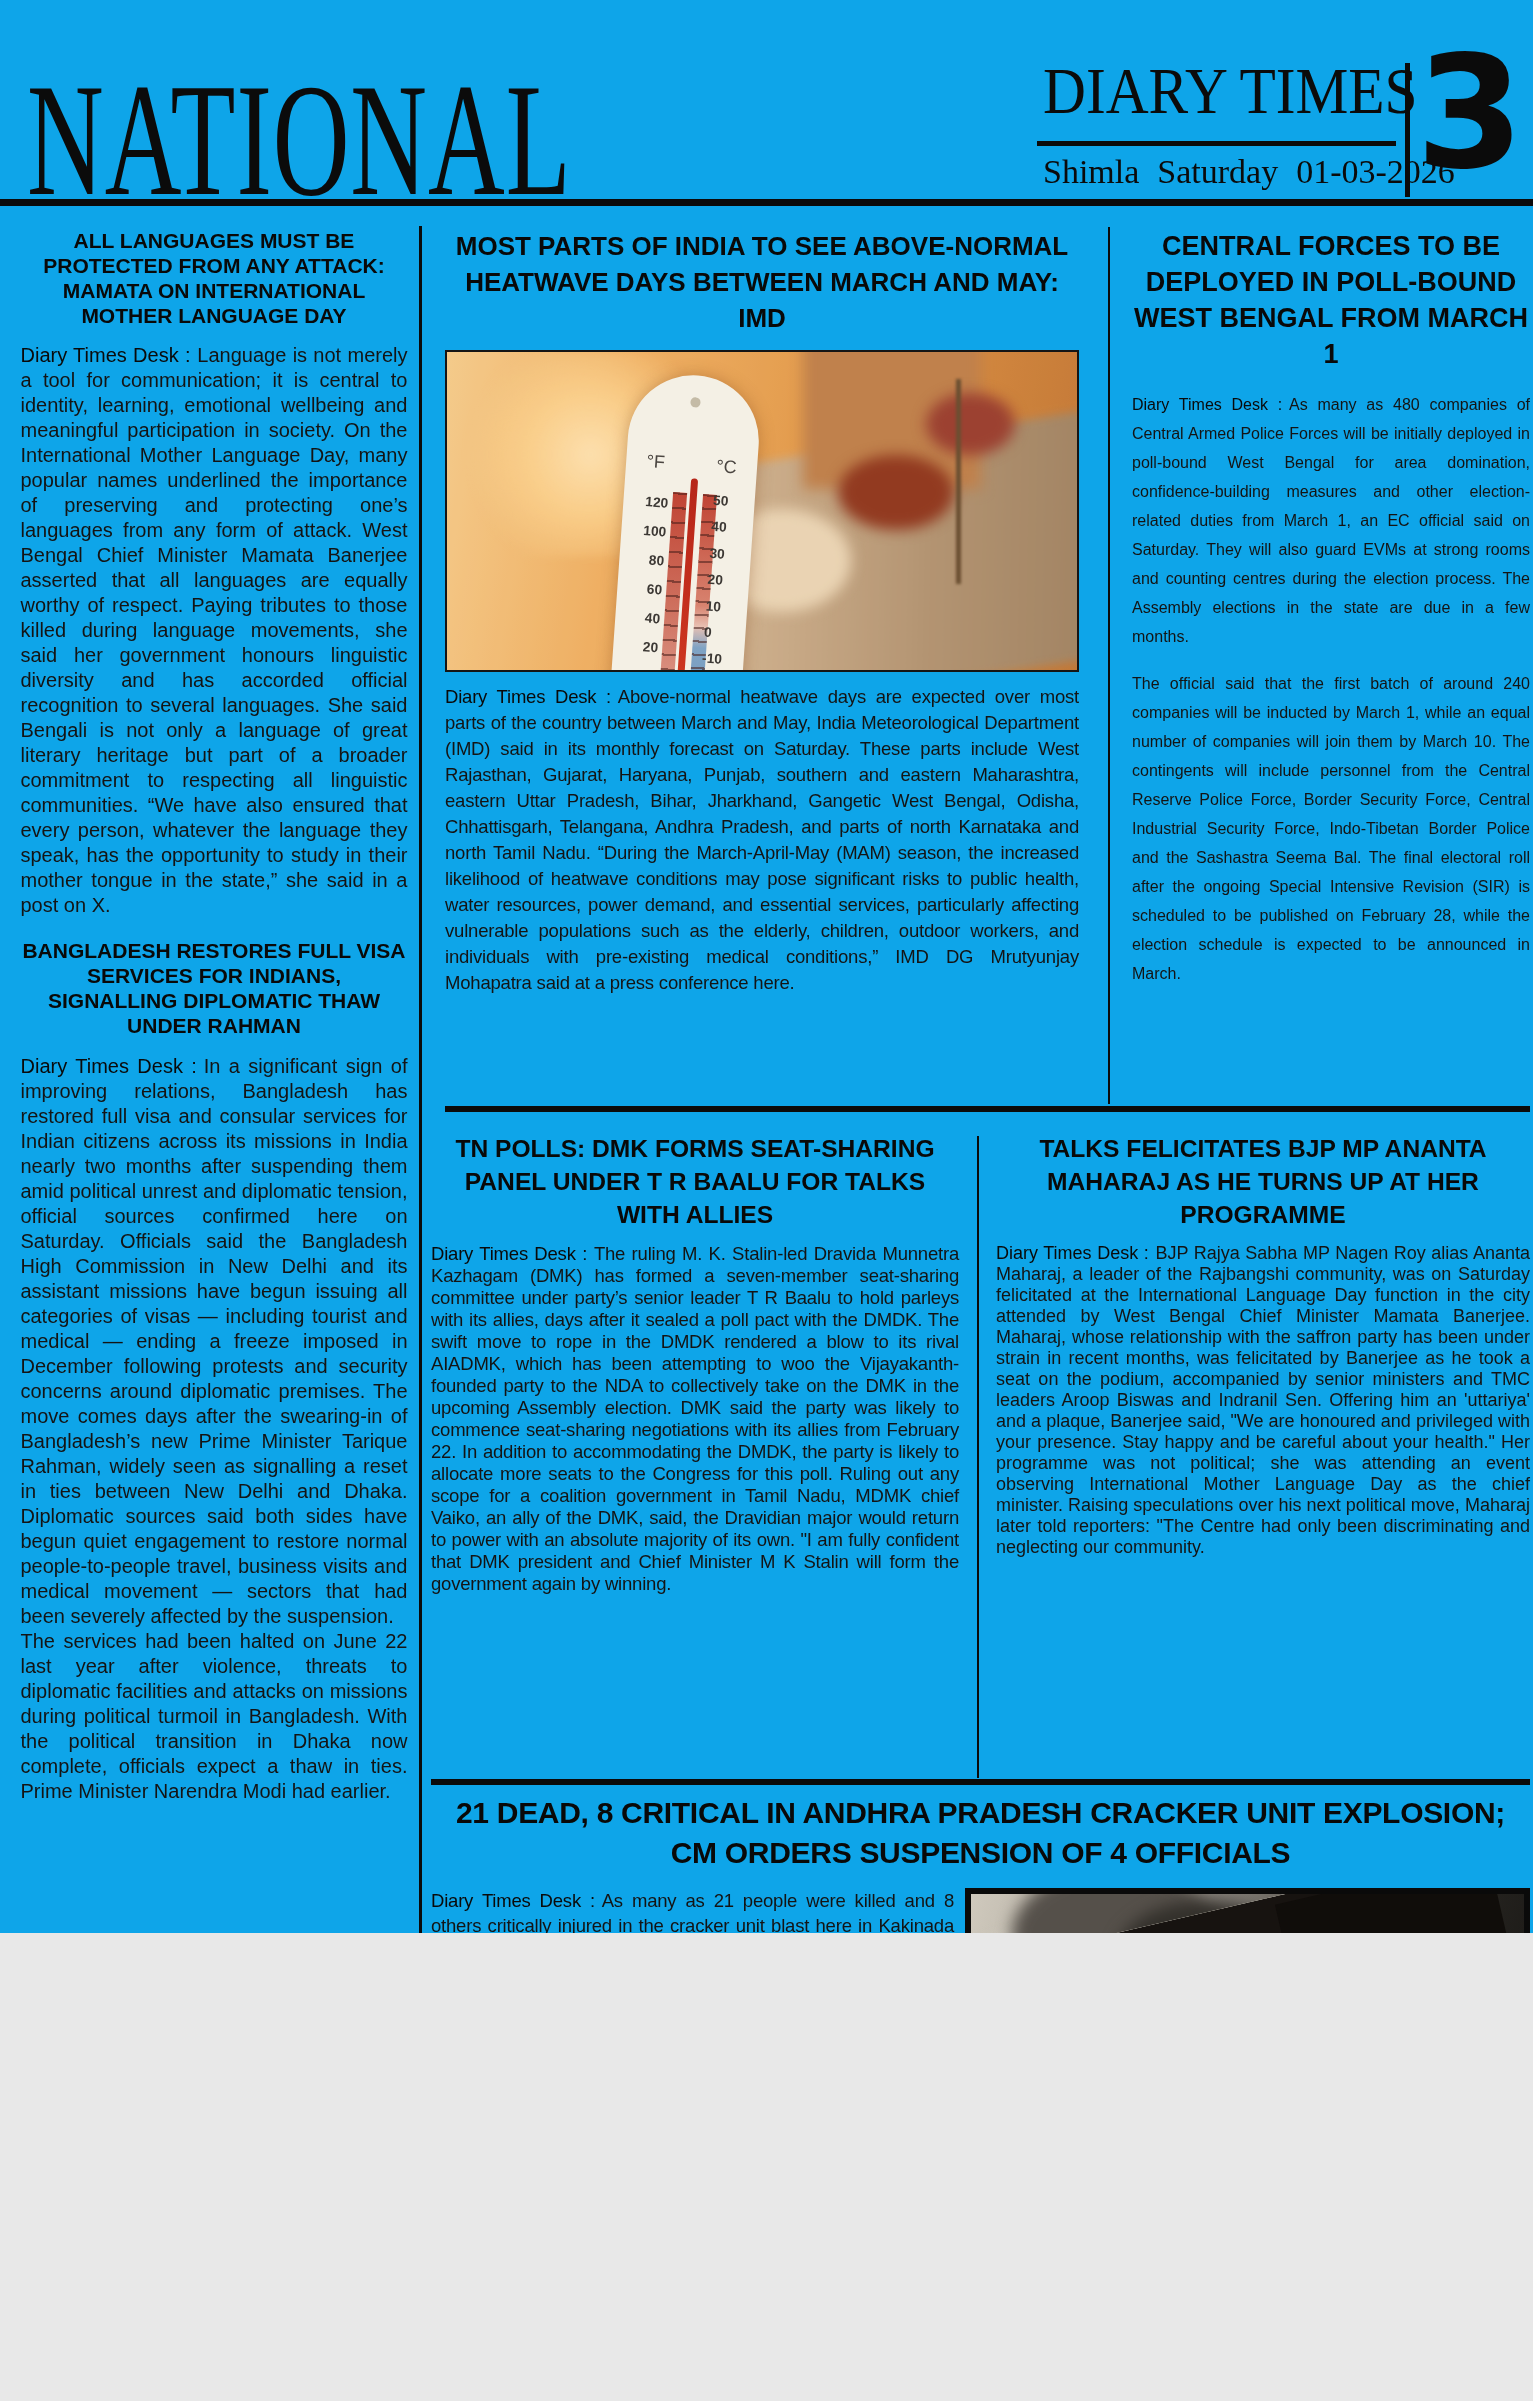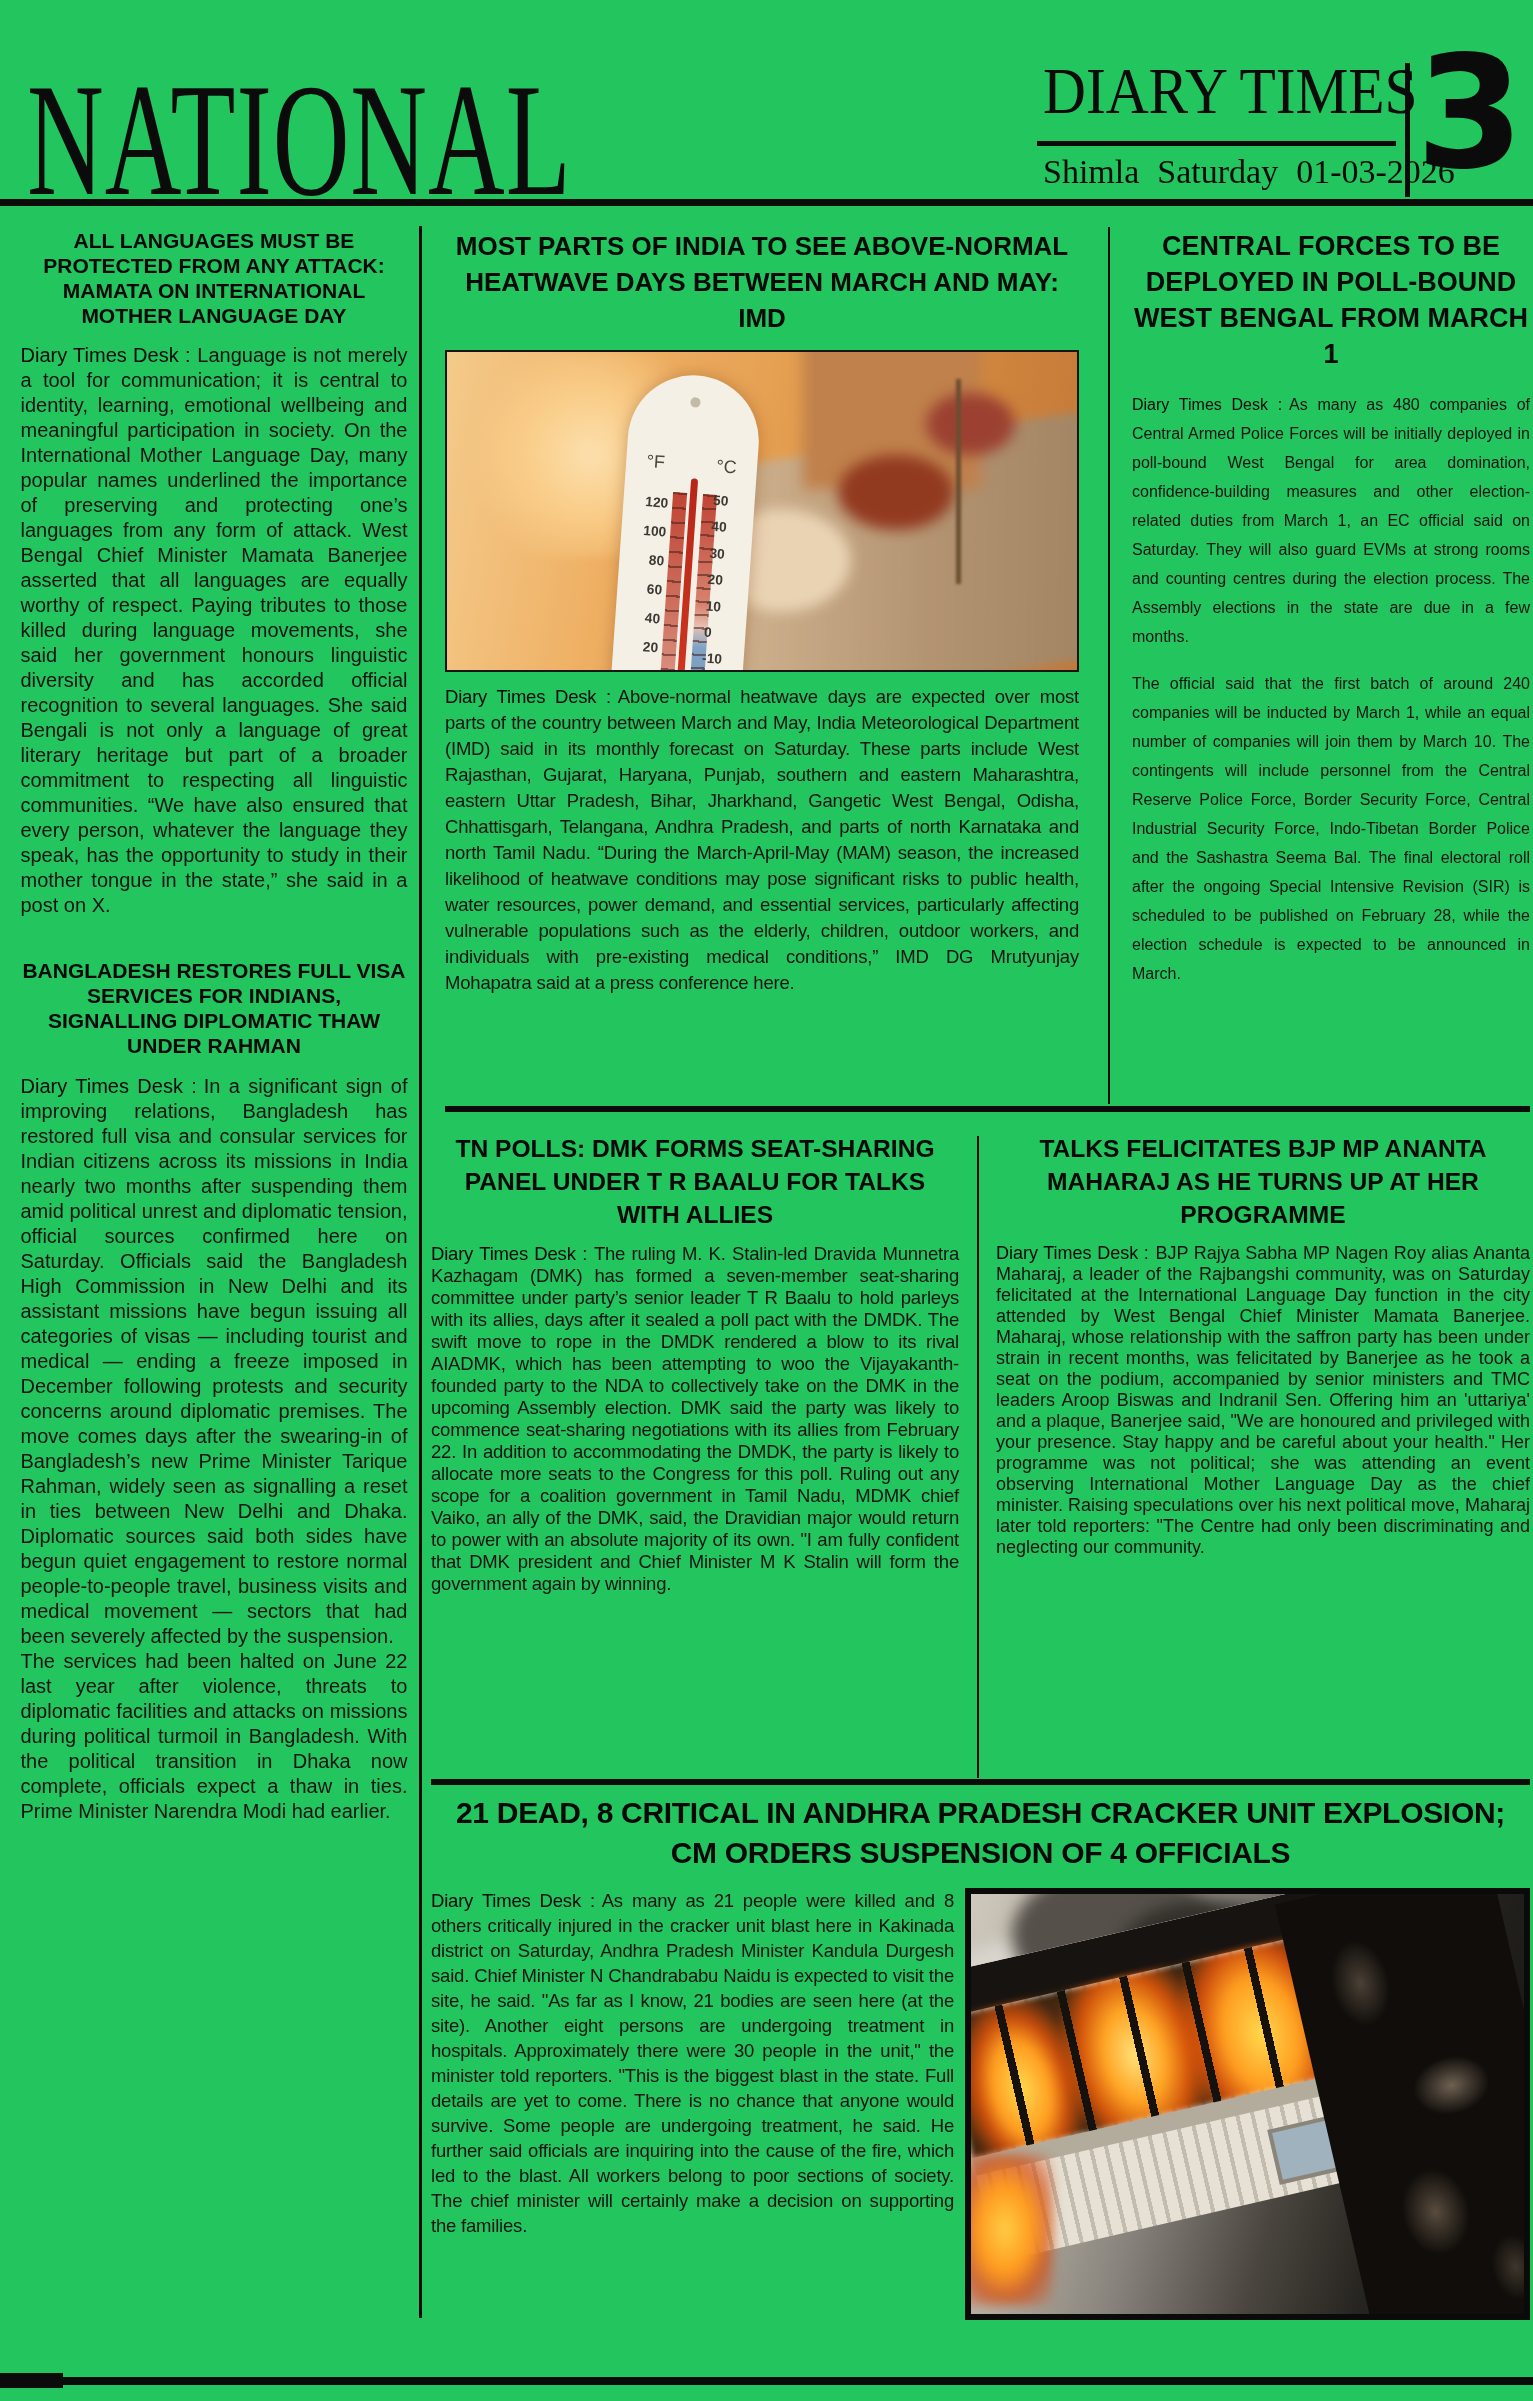--- a/index.html
+++ b/index.html
@@ -1,16 +1,16 @@
 <!DOCTYPE html>
 <html style="font-size:11px"><head>
 <meta charset="utf-8">
 <style>
   html,body{margin:0;padding:0;background:#e8e8e8;}
-  #page{position:relative;width:1533px;height:2401px;background:#22c55e;color:#0b0b0b;overflow:hidden;
+  #page{position:relative;width:1533px;height:1933px;background:#0ea5e9;color:#0b0b0b;overflow:hidden;
         font-family:"Liberation Sans",sans-serif;}
   
   .section-title{position:absolute;left:27px;top:60px;font-family:"Liberation Serif",serif;
         font-size:161px;line-height:1;letter-spacing:1.4px;transform:scaleX(.66);transform-origin:left top;white-space:nowrap;}
   .paper-title{position:absolute;left:1043px;top:55px;font-family:"Liberation Serif",serif;
         font-size:66px;line-height:1.1;transform:scaleX(.9);transform-origin:left top;white-space:nowrap;}
   .mast-rule{position:absolute;left:1037px;top:141px;width:359px;height:4.8px;background:#0b0b0b;}
   .dateline{position:absolute;left:1043px;top:153px;font-family:"Liberation Serif",serif;font-size:34px;white-space:nowrap;}
   .dateline span{margin-right:18px;}
   .mast-vbar{position:absolute;left:1405px;top:63px;width:4.8px;height:134px;background:#0b0b0b;}
@@ -30,21 +30,21 @@
   
   .col{position:absolute;}
   #col1{left:20.5px;top:228px;width:387px;}
   #col2u{left:445px;top:228px;width:634px;}
   #col3u{left:1132px;top:228px;width:398px;}
   #tn{left:431px;top:1132px;width:528px;}
   #mamata{left:996px;top:1132px;width:534px;}
   #blast{left:431px;top:1793px;width:1099px;}
   h2.head{margin:0;text-align:center;font-weight:700;color:#090909;}
   #col1 h2.head{font-size:21px;line-height:25px;margin-bottom:15px;}
-  #col1 h2.head.second{margin-top:40px;margin-bottom:16.4px;}
+  #col1 h2.head.second{margin-top:20px;margin-bottom:16.4px;}
   #col2u h2.head{font-size:26px;line-height:36px;margin-bottom:13.7px;}
   #col3u h2.head{font-size:27px;line-height:36px;margin-bottom:18px;}
   #tn h2.head, #mamata h2.head{font-size:24.6px;line-height:33px;margin-bottom:12.3px;}
   #blast h2.head{font-size:30px;line-height:40px;margin-bottom:15px;letter-spacing:-0.3px;}
   p.body{margin:0;text-align:justify;color:#141414;}
   #col1 p.body{font-size:20px;line-height:25px;}
   #col2u p.body{font-size:18.5px;line-height:26px;letter-spacing:-0.2px;}
   #col3u p.body{font-size:16px;line-height:29px;}
   #col3u p.body + p.body{margin-top:18px;}
   #tn p.body{font-size:18.5px;line-height:22px;letter-spacing:-0.2px;}

